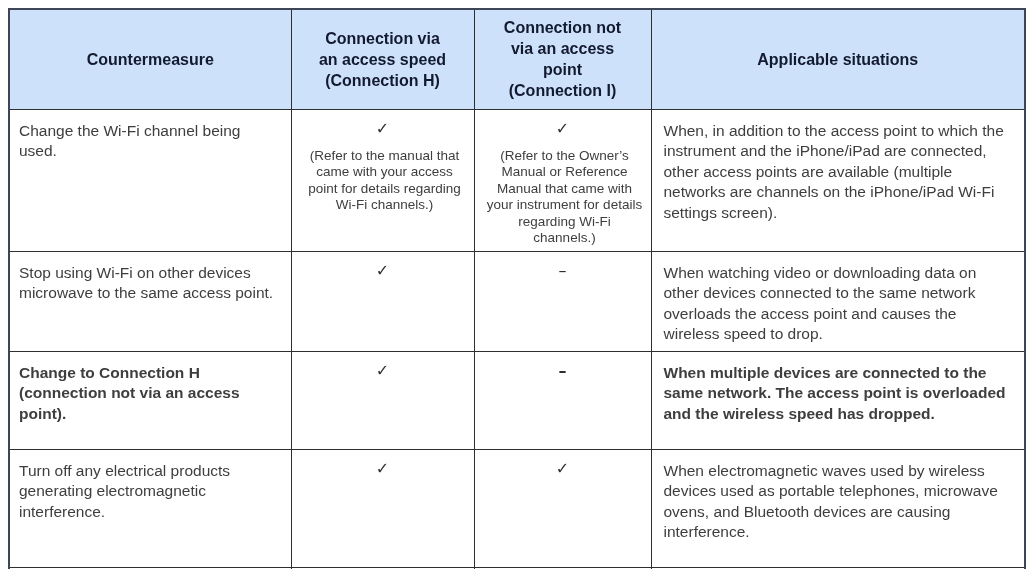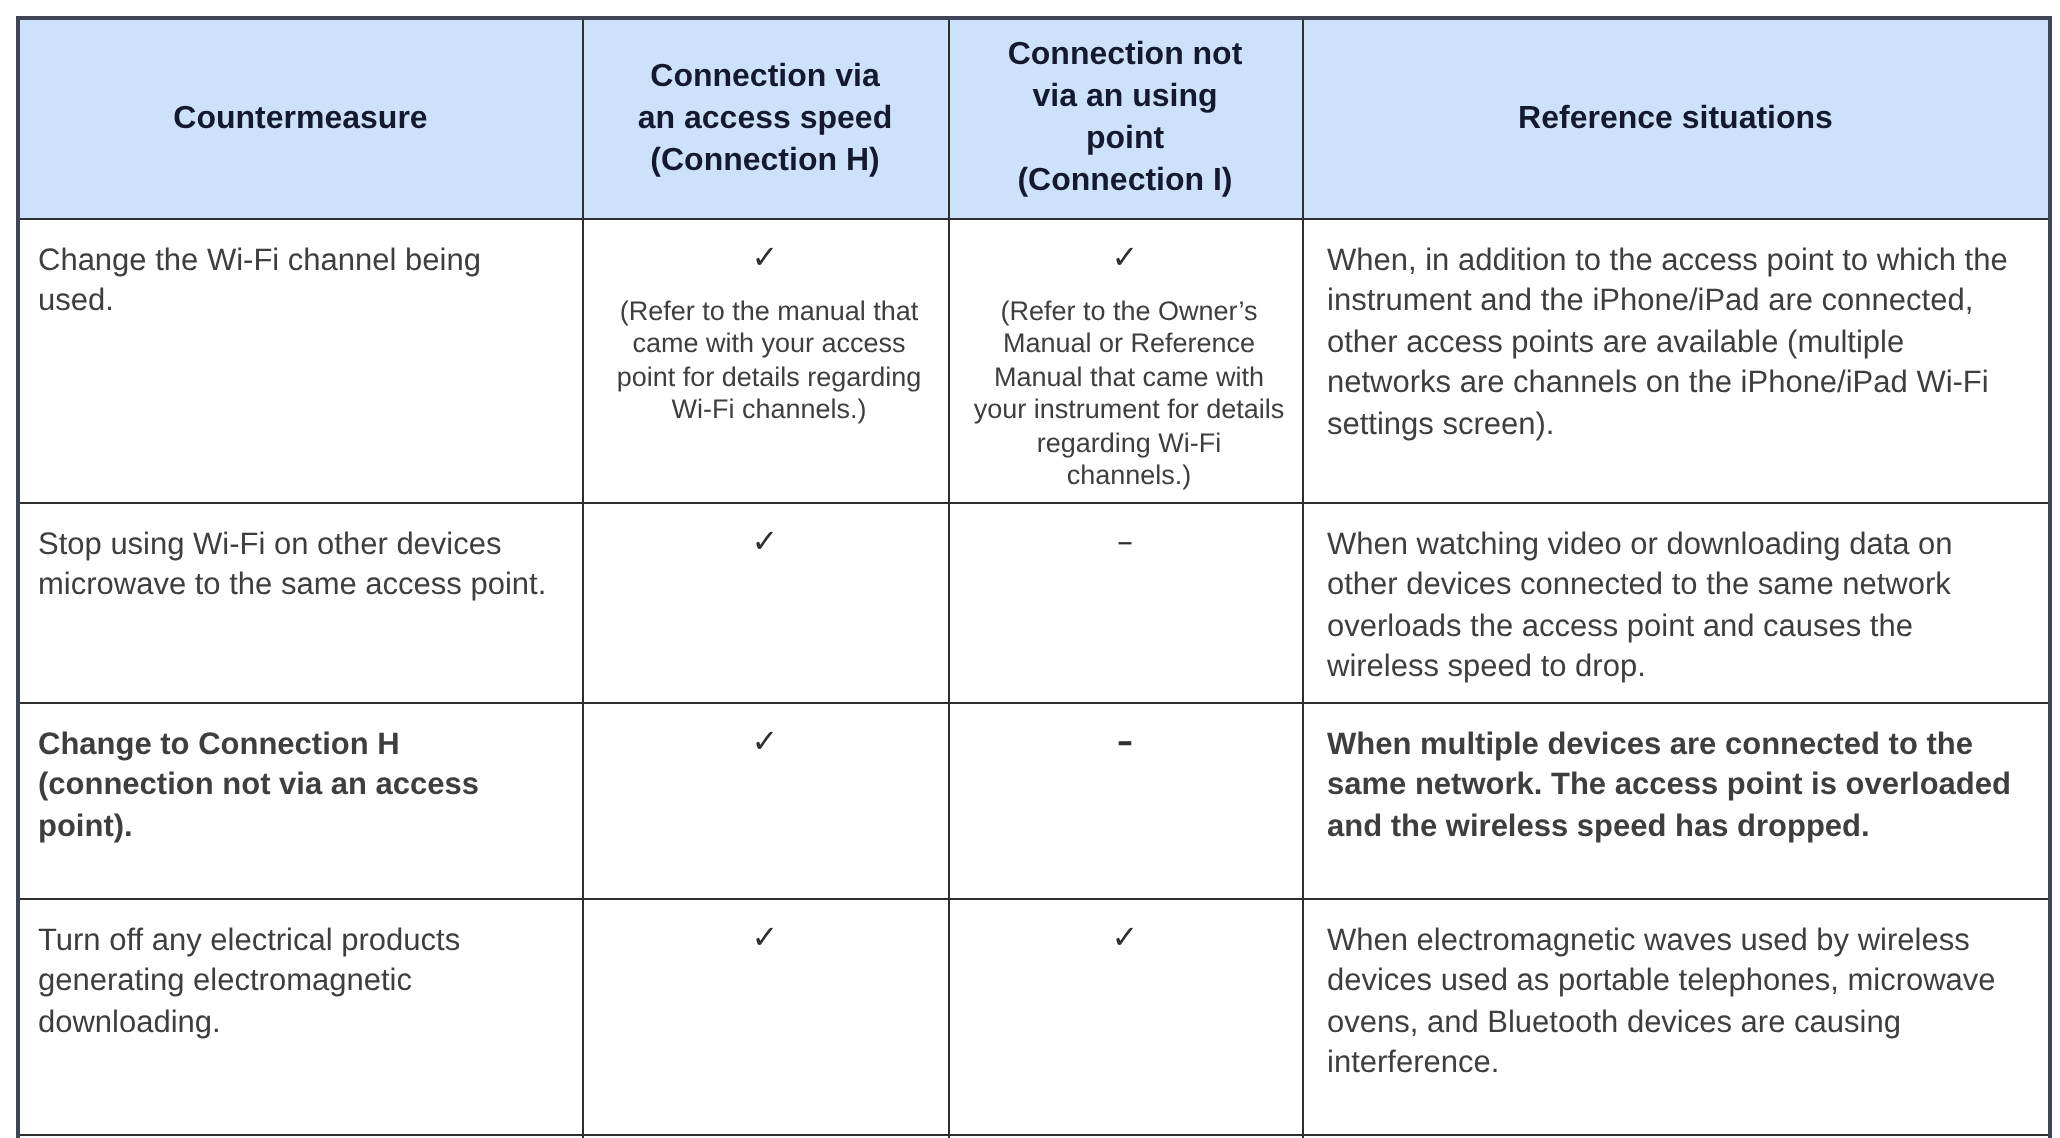--- a/index.html
+++ b/index.html
@@ -90,24 +90,24 @@
         <col class="c3">
         <col class="c4">
     </colgroup>
     <tbody>
       <tr class="header-row">
         <th>Countermeasure</th>
         <th>Connection via
 an access speed
 (Connection H)</th>
         <th>Connection not
-via an using
+via an access
 point
 (Connection I)</th>
-        <th>Reference situations</th>
+        <th>Applicable situations</th>
       </tr>
 
       <tr class="row-1">
         <td class="cell-countermeasure">Change the Wi-Fi channel being used.</td>
         <td class="cell-mark">
           <div class="mark">✓</div>
           <div class="note">(Refer to the manual that came with your access point for details regarding Wi-Fi channels.)</div>
         </td>
         <td class="cell-mark">
           <div class="mark">✓</div>
@@ -132,21 +132,21 @@
         <td class="cell-mark">
           <div class="mark">✓</div>
         </td>
         <td class="cell-mark">
           <div class="mark">–</div>
         </td>
         <td class="cell-situation">When multiple devices are connected to the same network. The access point is overloaded and the wireless speed has dropped.</td>
       </tr>
 
       <tr class="row-4">
-        <td class="cell-countermeasure">Turn off any electrical products generating electromagnetic downloading.</td>
+        <td class="cell-countermeasure">Turn off any electrical products generating electromagnetic interference.</td>
         <td class="cell-mark">
           <div class="mark">✓</div>
         </td>
         <td class="cell-mark">
           <div class="mark">✓</div>
         </td>
         <td class="cell-situation">When electromagnetic waves used by wireless devices used as portable telephones, microwave ovens, and Bluetooth devices are causing interference.</td>
       </tr>
 
       <tr class="row-5">

